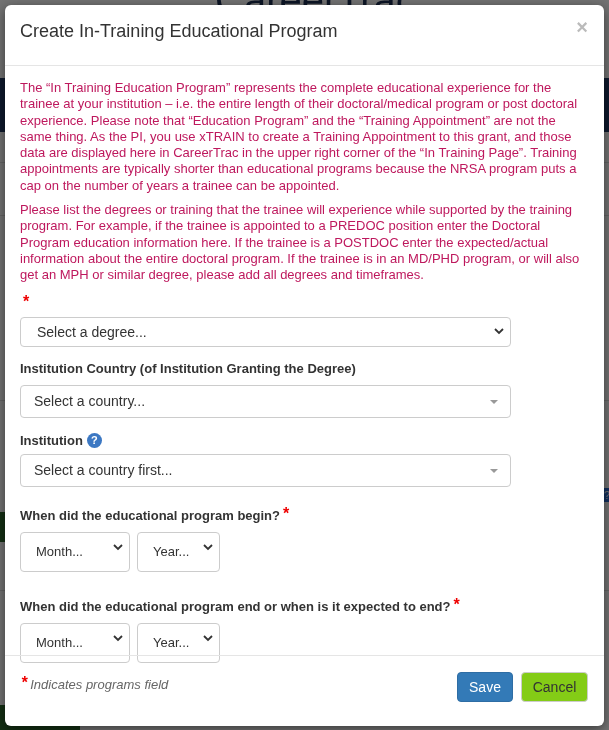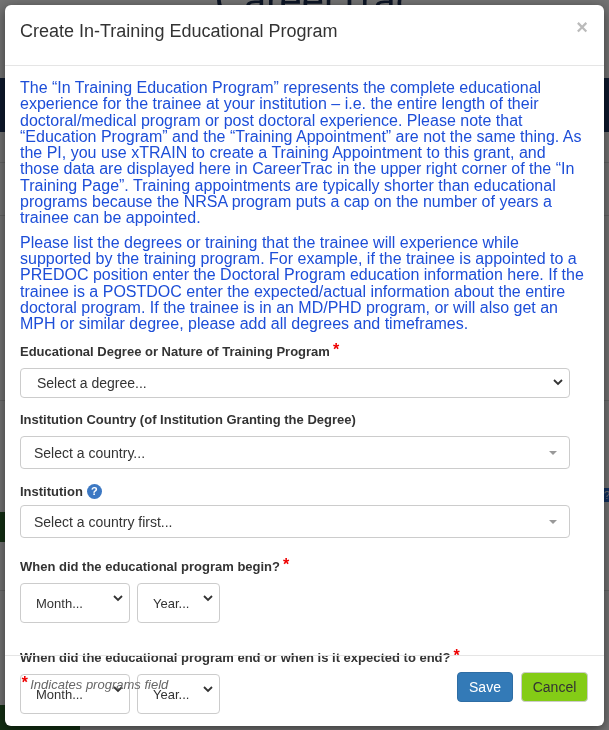--- a/index.html
+++ b/index.html
@@ -36,29 +36,29 @@
     padding: 16px 15px 0 15px; position: relative;
   }
   .modal-title { font-size: 18px; color: #333; font-weight: normal; line-height: 20px; }
   .close-btn {
     position: absolute; right: 16px; top: 12px;
     font-size: 20px; font-weight: bold; color: #bbb; cursor: pointer; line-height: 20px;
     background: none; border: none; font-family: "Liberation Sans", sans-serif;
   }
   .modal-body { padding: 14px 16px 0 15px; }
   .intro {
-    font-size: 16px; line-height: 16.3px; color: #1d4ed8; margin-bottom: 8px;
+    font-size: 13px; line-height: 16.3px; color: #be185d; margin-bottom: 8px;
   }
   .field-label {
     font-size: 13px; font-weight: bold; color: #333; margin-top: 11px; margin-bottom: 9px;
     display: flex; align-items: flex-start;
   }
   .req { color: #e00; font-size: 16px; font-weight: bold; line-height: 12px; margin-left: 3px; }
   .select-box {
-    width: 550px; height: 30px; border: 1px solid #ccc; border-radius: 4px;
+    width: 491px; height: 30px; border: 1px solid #ccc; border-radius: 4px;
     background: #fff; position: relative; font-size: 14px; color: #333;
     display: flex; align-items: center; cursor: pointer;
   }
   .select-box.tall { height: 33px; }
   .select-box .val { padding-left: 16px; }
   .select-box.s2 .val { padding-left: 13px; }
   .chev { position: absolute; right: 6px; top: 8px; width: 10px; height: 10px; }
   .caret {
     position: absolute; right: 12px; top: 14px; width: 0; height: 0;
     border-left: 4px solid transparent; border-right: 4px solid transparent;
@@ -112,21 +112,20 @@
   <div class="modal-header">
     <h4 class="modal-title">Create In-Training Educational Program</h4>
     <button class="close-btn">×</button>
   </div>
 
   <div class="modal-body">
     <p class="intro">The “In Training Education Program” represents the complete educational experience for the trainee at your institution – i.e. the entire length of their doctoral/medical program or post doctoral experience. Please note that “Education Program” and the “Training Appointment” are not the same thing. As the PI, you use xTRAIN to create a Training Appointment to this grant, and those data are displayed here in CareerTrac in the upper right corner of the “In Training Page”. Training appointments are typically shorter than educational programs because the NRSA program puts a cap on the number of years a trainee can be appointed.</p>
     <p class="intro">Please list the degrees or training that the trainee will experience while supported by the training program. For example, if the trainee is appointed to a PREDOC position enter the Doctoral Program education information here. If the trainee is a POSTDOC enter the expected/actual information about the entire doctoral program. If the trainee is in an MD/PHD program, or will also get an MPH or similar degree, please add all degrees and timeframes.</p>
 
     <div class="field-label" style="margin-top:12px">
-      <span>Educational Degree or Nature of Training Program</span>
       <span class="req">*</span>
     </div>
     <div class="select-box">
       <span class="val">Select a degree...</span>
       <svg class="chev" viewBox="0 0 10 10">
           <path d="M1 3 L5 7 L9 3" fill="none" stroke="#333" stroke-width="1.8"></path>
         </svg>
     </div>
 
     <div class="field-label" style="margin-top:14px">

